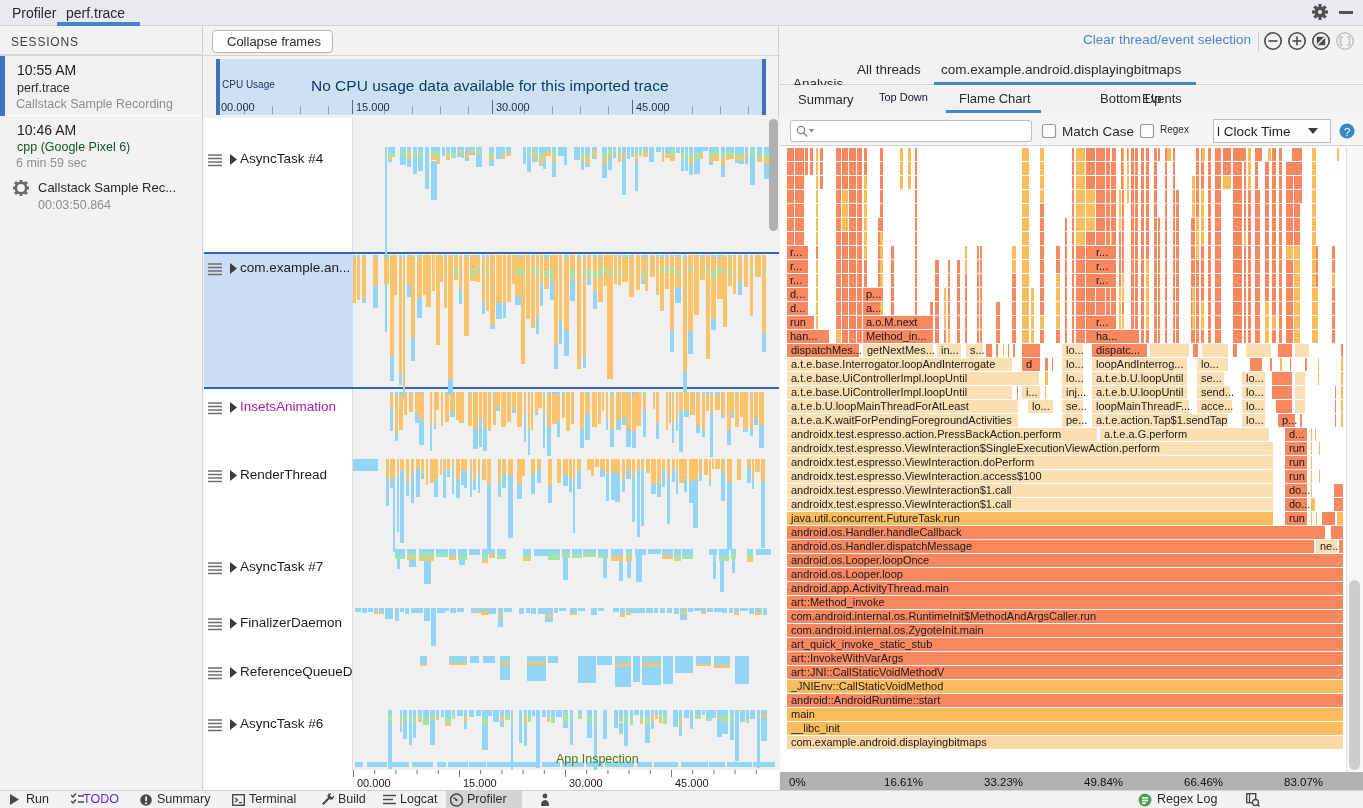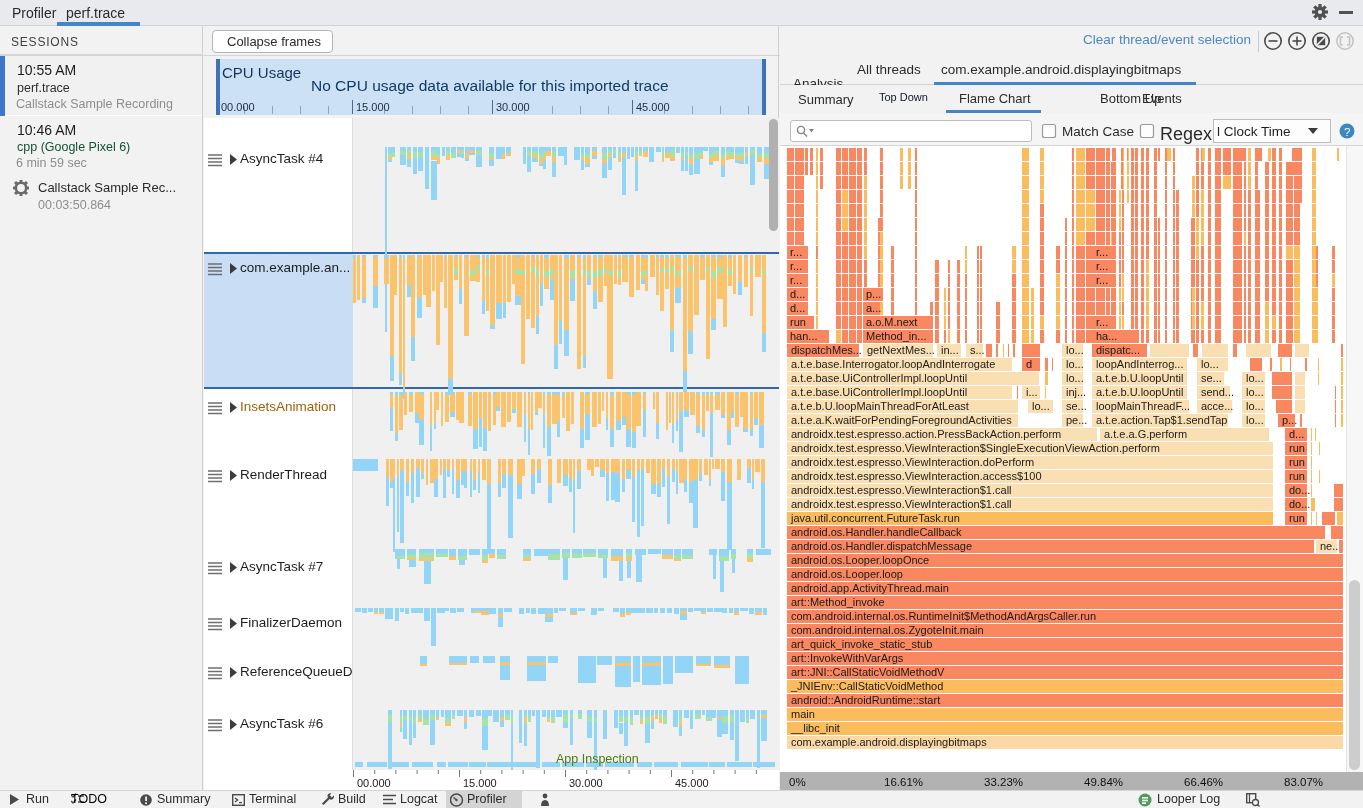--- a/index.html
+++ b/index.html
@@ -66,21 +66,21 @@
 
 <div class="abs" style="left:204px;top:26px;width:575px;height:764px;background:#f2f2f2;border-right:1px solid #cfcfcf;"></div>
 
 <div class="abs" style="left:212px;top:30px;width:121px;height:23px;background:#ffffff;border:1px solid #b6b6b6;border-radius:4px;"></div>
 <div class="txt" style="left:227px;top:34px;font-size:13px;color:#2b2b2b;">Collapse frames</div>
 <div class="abs" style="left:0px;top:55px;width:1363px;height:1px;background:#d4d4d4;"></div>
 
 <div class="abs" style="left:216px;top:59px;width:550px;height:56px;background:#cde1f5;"></div>
 <div class="abs" style="left:216px;top:59px;width:4px;height:56px;background:#4072b8;"></div>
 <div class="abs" style="left:762px;top:59px;width:4px;height:56px;background:#4072b8;"></div>
-<div class="txt" style="left:222px;top:64px;font-size:15px;color:#16335c;">CPU Usage</div>
+<div class="txt" style="left:222px;top:79px;font-size:10px;color:#16335c;">CPU Usage</div>
 <div class="txt" style="left:311px;top:77px;font-size:15.5px;color:#103a68;">No CPU usage data available for this imported trace</div>
 <svg class="lay" width="780" height="130">
   <g stroke="#6d87ab" stroke-width="1">
     <line x1="352.5" y1="100" x2="352.5" y2="114" stroke="#51698c"></line>
     <line x1="492.5" y1="100" x2="492.5" y2="114" stroke="#51698c"></line>
     <line x1="632.5" y1="100" x2="632.5" y2="114" stroke="#51698c"></line>
   </g>
   <g stroke="#8aa3c4" stroke-width="1">
     <line x1="244.5" y1="106" x2="244.5" y2="114"></line>
       <line x1="272.5" y1="106" x2="272.5" y2="114"></line>
@@ -1141,21 +1141,21 @@
 <div class="txt" style="left:240px;top:260px;font-size:13.5px;color:#1d1d1d;">com.example.an...</div>
 <svg class="lay" width="250" height="22" style="left:204px;top:398px;">
   <g stroke="#6e6e6e" stroke-width="1.5">
     <line x1="4" y1="5" x2="18" y2="5"></line>
       <line x1="4" y1="8.5" x2="18" y2="8.5"></line>
     <line x1="4" y1="12" x2="18" y2="12"></line>
       <line x1="4" y1="15.5" x2="18" y2="15.5"></line>
   </g>
   <path d="M26 4 l7 5.5 l-7 5.5 z" fill="#3c3c3c"></path>
 </svg>
-<div class="txt" style="left:240px;top:399px;font-size:13.5px;color:#a16207;">InsetsAnimation</div>
+<div class="txt" style="left:240px;top:399px;font-size:13.5px;color:#a21caf;">InsetsAnimation</div>
 <svg class="lay" width="250" height="22" style="left:204px;top:466px;">
   <g stroke="#6e6e6e" stroke-width="1.5">
     <line x1="4" y1="5" x2="18" y2="5"></line>
       <line x1="4" y1="8.5" x2="18" y2="8.5"></line>
     <line x1="4" y1="12" x2="18" y2="12"></line>
       <line x1="4" y1="15.5" x2="18" y2="15.5"></line>
   </g>
   <path d="M26 4 l7 5.5 l-7 5.5 z" fill="#3c3c3c"></path>
 </svg>
 <div class="txt" style="left:240px;top:467px;font-size:13.5px;color:#1d1d1d;">RenderThread</div>
@@ -1275,21 +1275,21 @@
   </g>
   <path d="M809 129 l5 0 l-2.5 3.5 z" fill="#838383"></path>
   <rect x="1042.5" y="124.5" width="13" height="13" fill="#fdfdfd" stroke="#9a9a9a" stroke-width="1.2" rx="2"></rect>
   <rect x="1140.5" y="124.5" width="13" height="13" fill="#fdfdfd" stroke="#9a9a9a" stroke-width="1.2" rx="2"></rect>
   <rect x="1213.5" y="119.5" width="117" height="23" fill="#fdfdfd" stroke="#bdbdbd" stroke-width="1"></rect>
   <path d="M1308 128 l10 0 l-5 6 z" fill="#3b3b3b"></path>
   <circle cx="1347" cy="131" r="7.5" fill="#3a87c2"></circle>
   <text x="1344" y="136" font-size="11.5" fill="#ffffff" font-family="Liberation Sans">?</text>
 </svg>
 <div class="txt" style="left:1062px;top:124px;font-size:13.5px;color:#2b2b2b;">Match Case</div>
-<div class="txt" style="left:1160px;top:124px;font-size:18px;color:#2b2b2b;text-align:right;">Regex</div>
+<div class="txt" style="left:1160px;top:124px;font-size:10px;color:#2b2b2b;text-align:right;">Regex</div>
 <div class="txt" style="left:1217px;top:124px;font-size:13.5px;color:#1e1e1e;">l Clock Time</div>
 
 <div class="abs" style="left:780px;top:146px;width:583px;height:626px;background:#ffffff;"></div>
 <svg class="lay" width="1363" height="808" font-family="Liberation Sans, sans-serif" shape-rendering="crispEdges">
     <rect x="787.0" y="148" width="6.7" height="13" fill="#F9875F"></rect>
     <rect x="787.0" y="162" width="6.7" height="13" fill="#F9875F"></rect>
     <rect x="787.0" y="176" width="6.7" height="13" fill="#F9875F"></rect>
     <rect x="787.0" y="190" width="6.7" height="13" fill="#F9875F"></rect>
     <rect x="787.0" y="204" width="6.7" height="13" fill="#F9875F"></rect>
     <rect x="787.0" y="218" width="6.7" height="13" fill="#F9875F"></rect>
@@ -2349,21 +2349,21 @@
     <path d="M0 1 l9 5.5 l-9 5.5 z" fill="#4a4a4a"></path>
   </svg>
 <div class="txt" style="left:26px;top:792px;font-size:12.5px;color:#2b2b2b;">Run</div>
 <svg class="lay" width="16" height="15" style="left:71px;top:793px;">
     <g stroke="#4a4a4a" stroke-width="1.5" fill="none">
       <path d="M0 2 l2 2 l3-3.5 M0 8 l2 2 l3-3.5"></path>
       <line x1="7" y1="3" x2="13" y2="3"></line>
       <line x1="7" y1="9" x2="13" y2="9"></line>
     </g>
   </svg>
-<div class="txt" style="left:71px;top:792px;font-size:12.5px;color:#000000;">TODO</div>
+<div class="txt" style="left:83px;top:792px;font-size:12.5px;color:#6d28d9;">TODO</div>
 <svg class="lay" width="16" height="15" style="left:140px;top:793px;">
     <circle cx="6" cy="7" r="5.8" fill="#4a4a4a"></circle>
     <rect x="5.2" y="3.5" width="1.8" height="4.5" fill="#f2f2f2"></rect>
     <rect x="5.2" y="9.3" width="1.8" height="1.8" fill="#f2f2f2"></rect>
   </svg>
 <div class="txt" style="left:157px;top:792px;font-size:12.5px;color:#2b2b2b;">Summary</div>
 <svg class="lay" width="16" height="15" style="left:232px;top:793px;">
     <rect x="0.7" y="1.7" width="11.6" height="10.6" fill="none" stroke="#4a4a4a" stroke-width="1.4"></rect>
     <path d="M3 5 l2.6 2 l-2.6 2" fill="none" stroke="#4a4a4a" stroke-width="1.3"></path>
     <line x1="7" y1="9.6" x2="10" y2="9.6" stroke="#4a4a4a" stroke-width="1.3"></line>
@@ -2391,20 +2391,20 @@
     <circle cx="6" cy="3" r="2.4" fill="#4a4a4a"></circle>
     <path d="M2 13 q0-6 4-6 q4 0 4 6 z" fill="#4a4a4a"></path>
   </svg>
 <div class="txt" style="left:556px;top:752px;font-size:12.5px;color:#4d7c0f;">App Inspection</div>
 <svg class="lay" width="16" height="15" style="left:1138px;top:793px;">
     <circle cx="7" cy="7" r="6.5" fill="#4f9e58"></circle>
     <rect x="4" y="4" width="6" height="1.6" fill="#fff"></rect>
     <rect x="4" y="6.7" width="6" height="1.6" fill="#fff"></rect>
     <rect x="4" y="9.4" width="4" height="1.6" fill="#fff"></rect>
   </svg>
-<div class="txt" style="left:1157px;top:792px;font-size:12.5px;color:#2b2b2b;">Looper Log</div>
+<div class="txt" style="left:1157px;top:792px;font-size:12.5px;color:#2b2b2b;">Regex Log</div>
 <svg class="lay" width="16" height="15" style="left:1246px;top:793px;">
     <rect x="0.7" y="0.7" width="9" height="9" fill="none" stroke="#4a4a4a" stroke-width="1.4"></rect>
     <line x1="3.5" y1="0.7" x2="3.5" y2="9.7" stroke="#4a4a4a" stroke-width="1.2"></line>
     <circle cx="9.5" cy="9.5" r="3" fill="#f2f2f2" stroke="#4a4a4a" stroke-width="1.3"></circle>
     <line x1="11.5" y1="11.5" x2="13.5" y2="13.5" stroke="#4a4a4a" stroke-width="1.5"></line>
   </svg>
 <div class="txt" style="left:1265px;top:792px;font-size:12.5px;color:#2b2b2b;margin-top:33px;">Layout Inspector</div>
 
 </body></html>

